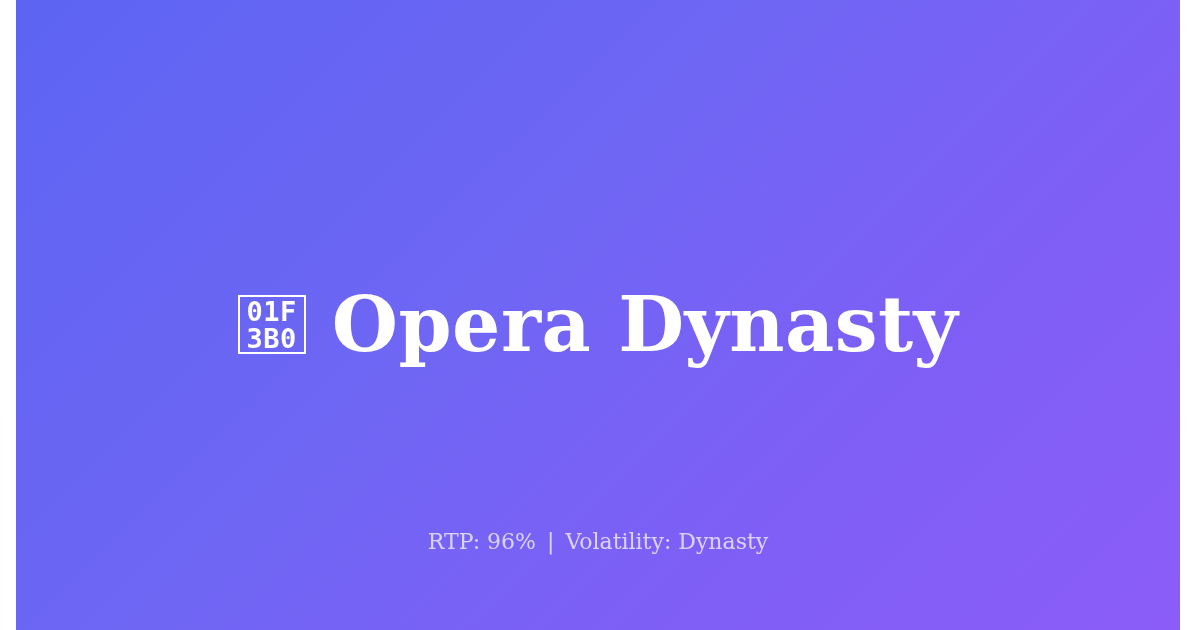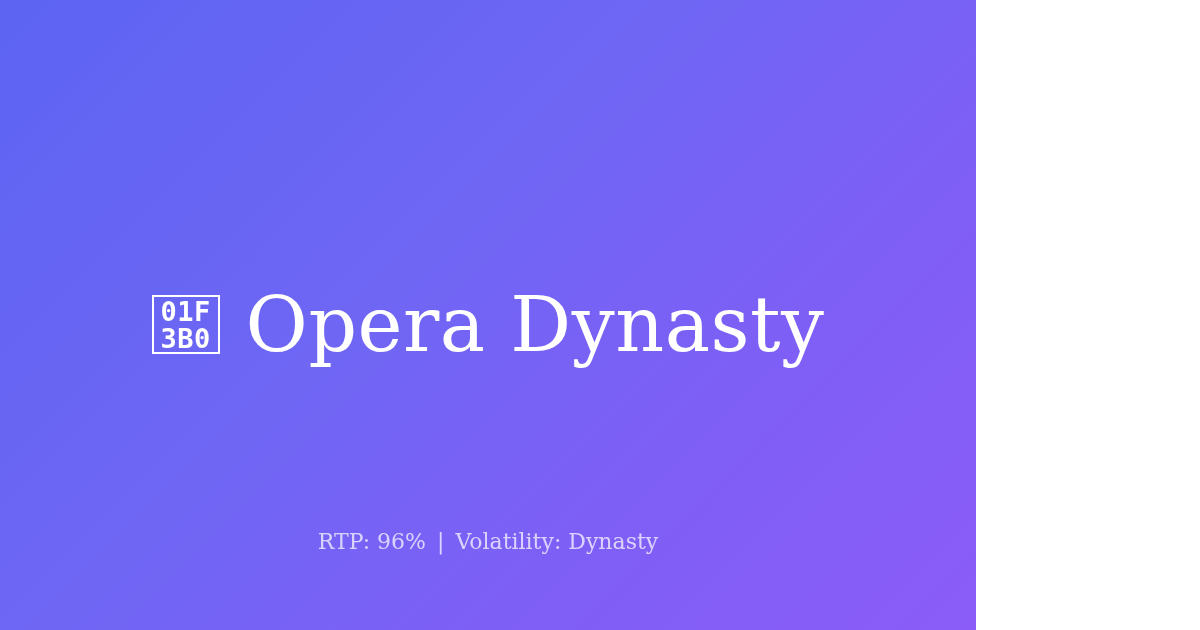--- a/index.html
+++ b/index.html
@@ -10,27 +10,28 @@
   body {
     width: 1200px;
     height: 630px;
     overflow: hidden;
     font-family: "DejaVu Serif", "Liberation Serif", serif;
   }
 
   .og-card {
     position: relative;
     box-sizing: border-box;
-    width: 976px;
+    width: 1164px;
     height: 630px;
     background: linear-gradient(135deg, #5d64f2 0%, #6f66f4 42%, #7e5ff6 70%, #8b5cf8 100%);
     display: flex;
     flex-direction: column;
     align-items: center;
     justify-content: flex-start;
+    margin-left: 16px;
   }
 
   
   .title-row {
     position: absolute;
     left: 0;
     right: 0;
     top: 232px;
     display: flex;
     align-items: center;
@@ -57,21 +58,21 @@
     letter-spacing: 0.5px;
     flex: 0 0 auto;
   }
   .tofu span {
     display: block;
   }
 
   .game-title {
     color: #ffffff;
     font-family: "DejaVu Serif", "Liberation Serif", serif;
-    font-weight: 400;
+    font-weight: 700;
     font-size: 76px;
     line-height: 84px;
     letter-spacing: 0.5px;
   }
 
   
   .provider {
     position: absolute;
     left: 0;
     right: 0;

